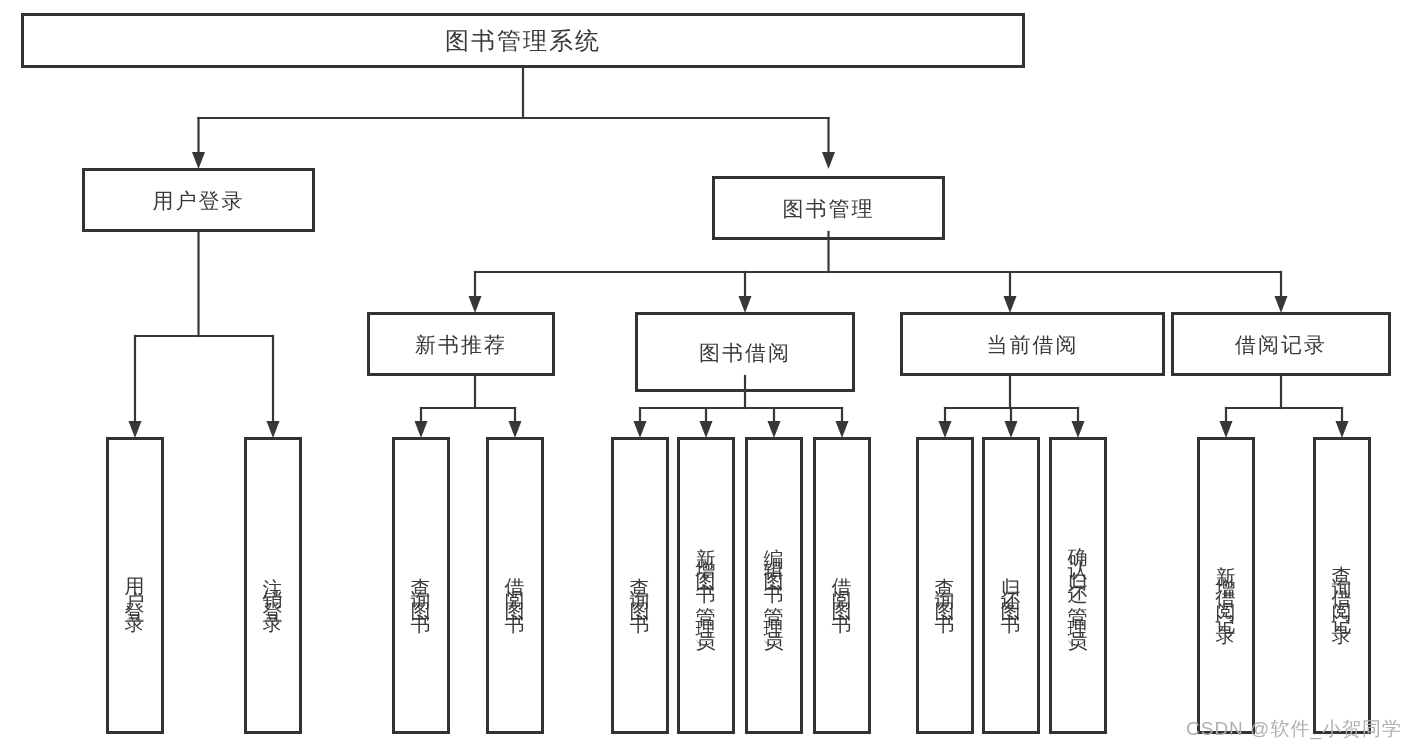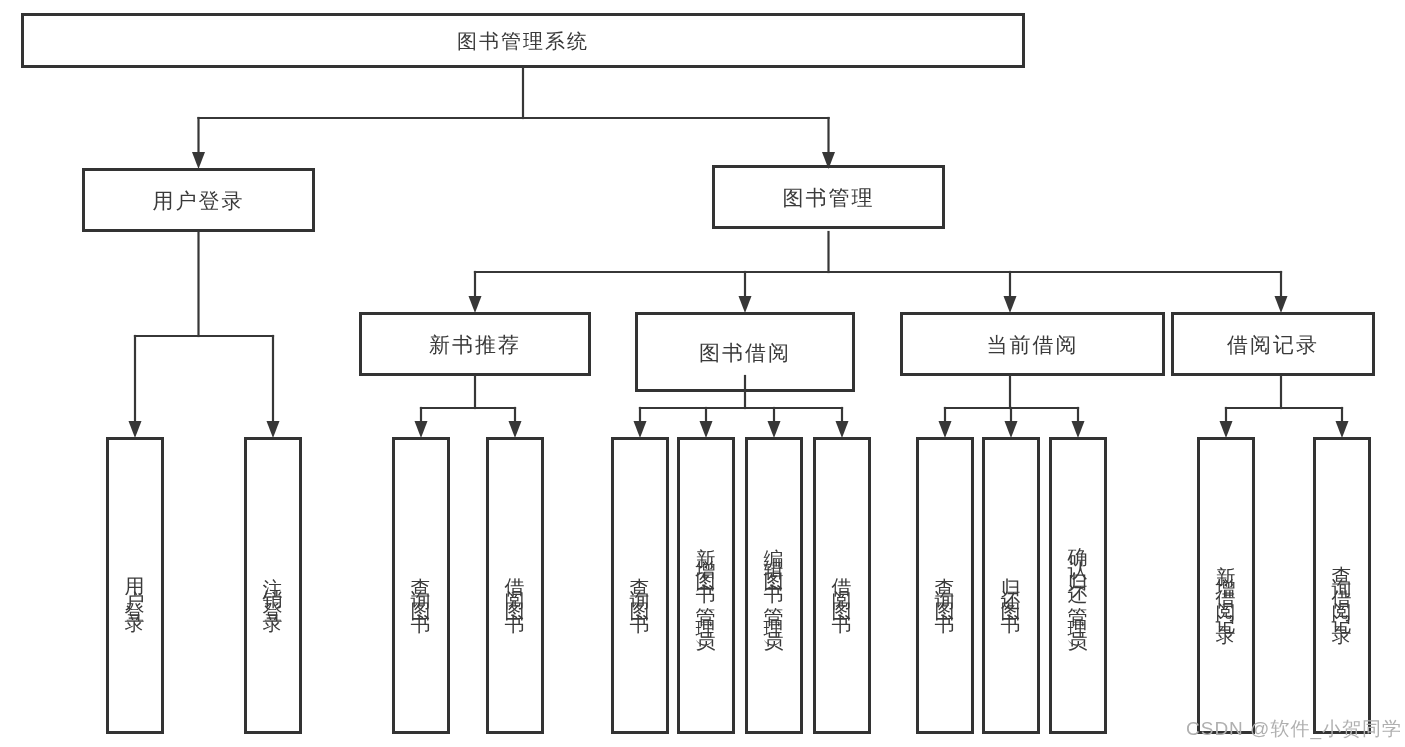--- a/index.html
+++ b/index.html
@@ -1,40 +1,40 @@
 <!DOCTYPE html>
 <html><head>
 <meta charset="utf-8">
 <style>
   html,body{margin:0;padding:0;background:#fff;}
   body{font-family:"Liberation Sans","DejaVu Sans",sans-serif;}
   .stage{position:relative;width:1405px;height:747px;background:var(--bg,#fff);overflow:hidden;color:var(--text,#3a3a3a);}
   .box{position:absolute;box-sizing:border-box;border:3px solid var(--border,#333);background:#fff;
        display:flex;align-items:center;justify-content:center;line-height:1;}
   .hbox{font-size:21px;letter-spacing:2px;}
-  .rootbox{font-size:20px;}
+  .rootbox{font-size:24px;}
   .vbox{writing-mode:vertical-rl;font-size:20px;letter-spacing:12px;}
   #connectors{position:absolute;left:0;top:0;z-index:4;}
   .watermark{position:absolute;left:1186px;top:716px;font-size:19px;letter-spacing:1px;
              color:var(--wm,#b0b0b0);z-index:6;white-space:nowrap;}
 </style>
 </head>
 <body>
 
 <div class="stage" style="--bg: #ffffff; --border: #333333; --text: #3a3a3a; --wm: #b0b0b0;">
 
   <div class="box hbox rootbox" style="left:21px;top:13px;width:1004px;height:55px;">图书管理系统</div>
 
   <div class="box hbox" style="left:82px;top:168px;width:233px;height:64px;">用户登录</div>
-  <div class="box hbox" style="left:712px;top:165px;width:233px;height:64px;">图书管理</div>
+  <div class="box hbox" style="left:712px;top:176px;width:233px;height:64px;">图书管理</div>
 
-  <div class="box hbox" style="left:359px;top:312px;width:232px;height:64px;">新书推荐</div>
+  <div class="box hbox" style="left:367px;top:312px;width:188px;height:64px;">新书推荐</div>
   <div class="box hbox" style="left:635px;top:312px;width:220px;height:80px;">图书借阅</div>
   <div class="box hbox" style="left:900px;top:312px;width:265px;height:64px;">当前借阅</div>
-  <div class="box hbox" style="left:1171px;top:312px;width:204px;height:64px;">借阅记录</div>
+  <div class="box hbox" style="left:1171px;top:312px;width:220px;height:64px;">借阅记录</div>
 
   <div class="box vbox" style="left:106px;top:437px;width:58px;height:297px;">用户登录</div>
   <div class="box vbox" style="left:244px;top:437px;width:58px;height:297px;">注销登录</div>
 
   <div class="box vbox" style="left:392px;top:437px;width:58px;height:297px;">查询图书</div>
   <div class="box vbox" style="left:486px;top:437px;width:58px;height:297px;">借阅图书</div>
 
   <div class="box vbox" style="left:611px;top:437px;width:58px;height:297px;">查询图书</div>
   <div class="box vbox" style="left:677px;top:437px;width:58px;height:297px;">新增图书（管理员）</div>
   <div class="box vbox" style="left:745px;top:437px;width:58px;height:297px;">编辑图书（管理员）</div>

